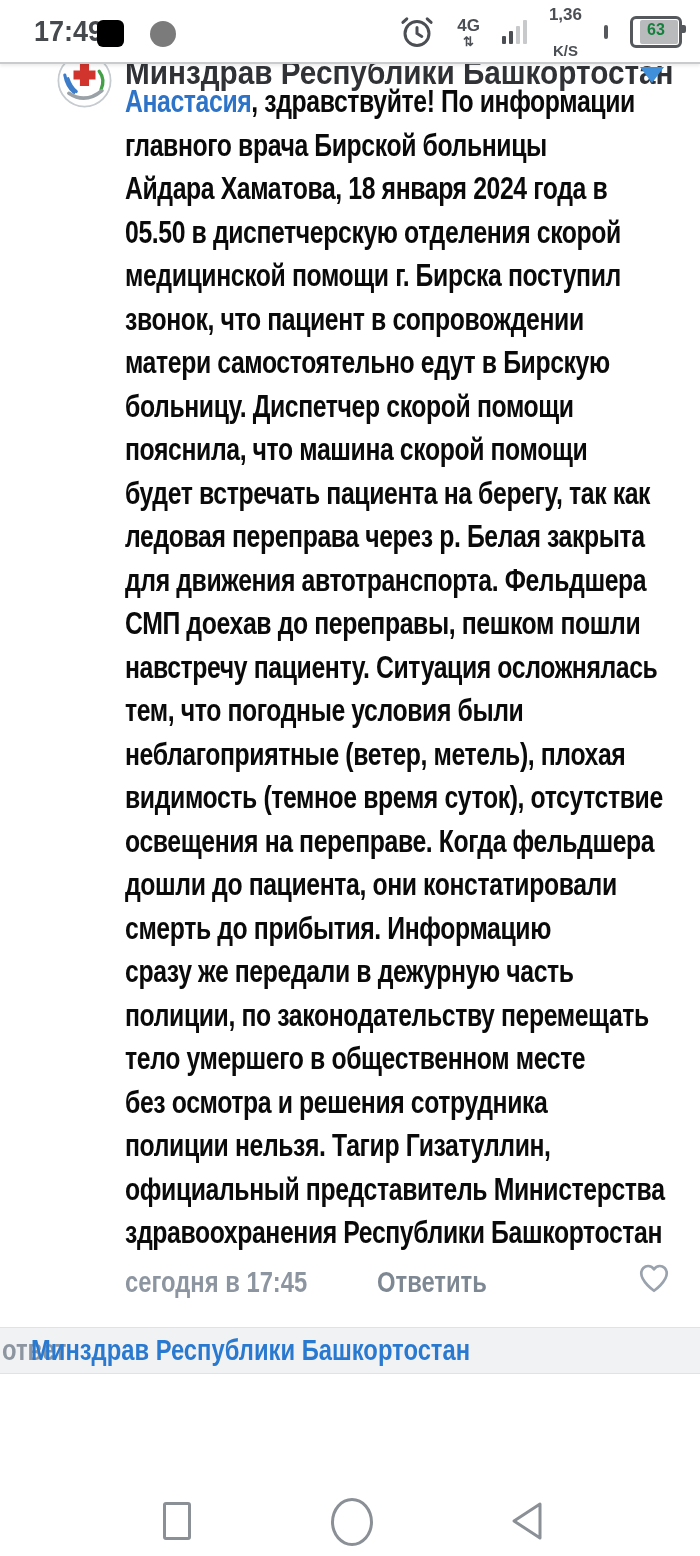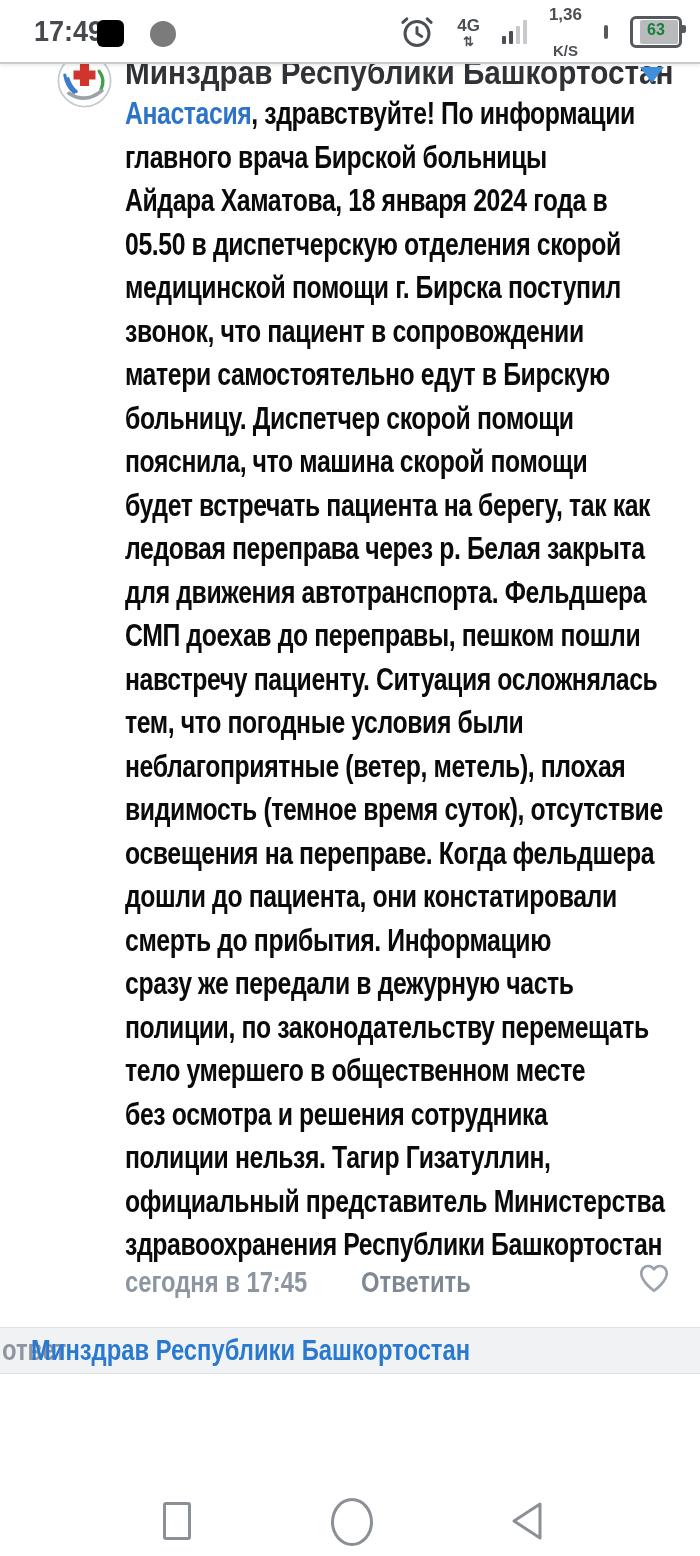--- a/index.html
+++ b/index.html
@@ -28,25 +28,25 @@
   .battery:after{content:"";position:absolute;right:-7px;top:6px;width:4px;height:8px;background:#55585c;
                  border-radius:0 2px 2px 0;}
   .batt-fill{position:absolute;right:1px;top:1px;bottom:1px;width:82%;background:#b9babc;border-radius:2px;}
   .batt-num{position:absolute;left:0;right:0;top:2px;text-align:center;font-size:16px;font-weight:700;color:#15803d;}
   
   .avatar{position:absolute;left:57px;top:53px;width:55px;height:55px;border-radius:50%;z-index:1;}
   .author{position:absolute;left:125px;top:54px;font-size:33px;font-weight:700;color:#303236;
           white-space:nowrap;transform:scaleX(.9);transform-origin:0 0;z-index:1;}
   .badge{position:absolute;left:640px;top:67px;width:0;height:0;z-index:1;
          border-left:12px solid transparent;border-right:12px solid transparent;border-top:16px solid #3f8fdb;}
-  .body{position:absolute;left:125px;top:92px;width:565px;z-index:1;}
+  .body{position:absolute;left:125px;top:80px;width:565px;z-index:1;}
   .body-line{font-size:31px;font-weight:700;color:#0a0a0a;line-height:43.5px;letter-spacing:-.5px;
              white-space:nowrap;transform:scaleX(.8);transform-origin:0 50%;}
   .mention{color:#2d74c8;}
-  .meta{position:absolute;left:125px;top:1266px;display:flex;gap:14px;align-items:center;z-index:1;}
+  .meta{position:absolute;left:125px;top:1266px;display:flex;gap:30px;align-items:center;z-index:1;}
   .meta .time{font-size:29px;font-weight:700;color:#8d96a0;white-space:nowrap;
               transform:scaleX(.82);transform-origin:0 50%;}
   .meta .reply{font-size:29px;font-weight:700;color:#7e8893;white-space:nowrap;
                transform:scaleX(.82);transform-origin:0 50%;}
   .heart{position:absolute;left:636px;top:1260px;width:36px;height:36px;z-index:1;}
   
   .replybar{position:absolute;left:0;top:1327px;width:700px;height:47px;background:#f1f2f4;
             border-top:1px solid #e1e2e4;border-bottom:1px solid #e1e2e4;display:flex;align-items:center;
             padding-left:2px;box-sizing:border-box;gap:12px;}
   .replybar .prefix{font-size:29px;font-weight:700;color:#8d96a0;transform:scaleX(.82);transform-origin:0 50%;

